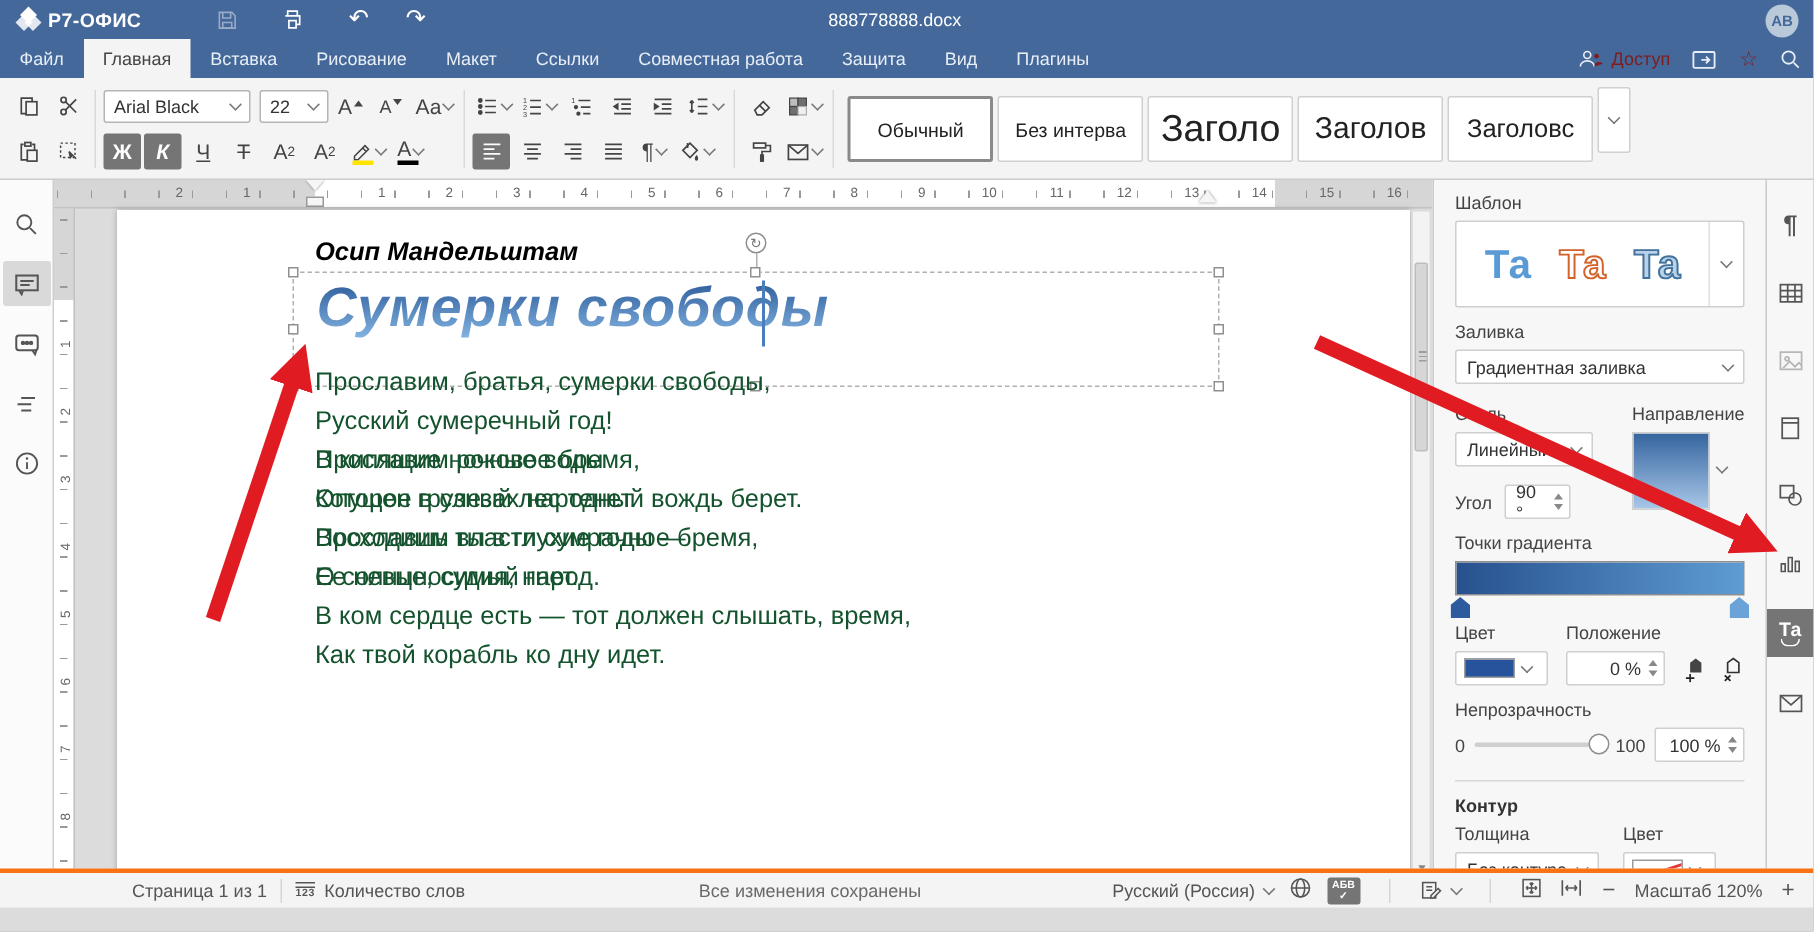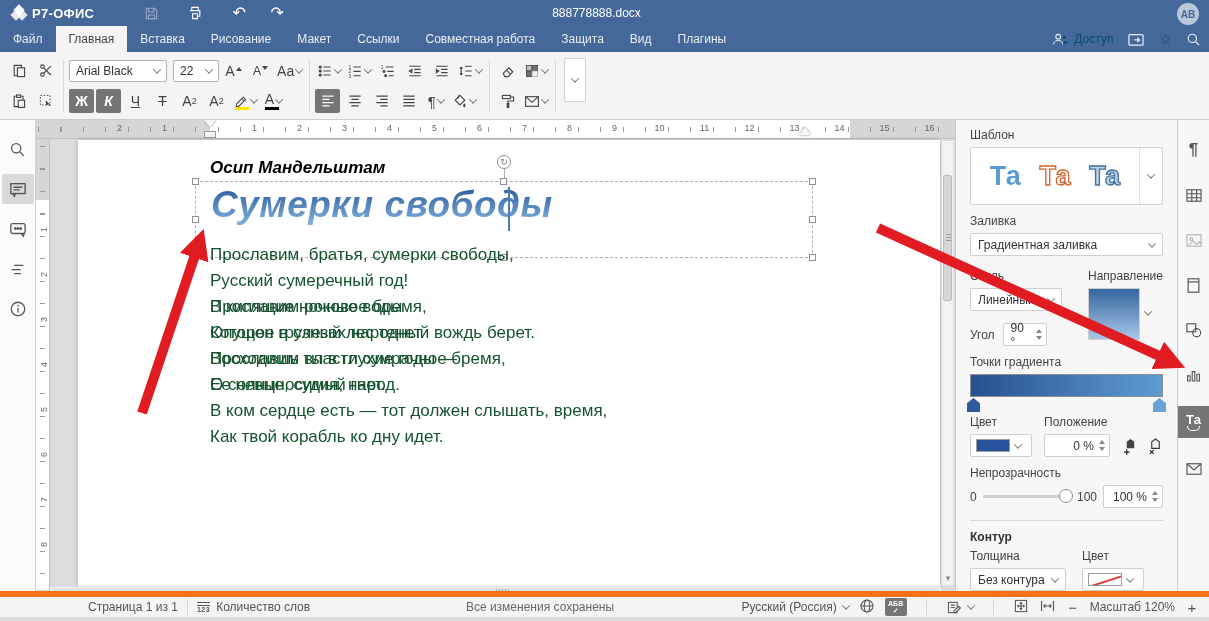--- a/index.html
+++ b/index.html
@@ -18,21 +18,21 @@
   .qbtn svg { stroke:#fff; }
   .qbtn.dim { opacity:.45; }
   .undoredo { font-size:16px; line-height:1; }
   .doc-title { position:absolute; left:0; right:16px; top:0; height:26px; display:flex; align-items:center; justify-content:center; font-size:12px; pointer-events:none; }
   .avatar { position:absolute; right:10px; top:3px; width:22px; height:22px; border-radius:50%; background:#b9c9da; color:#44689a; font-size:10px; font-weight:bold; display:flex; align-items:center; justify-content:center; }
 
   
   .tabbar { position:absolute; left:0; top:26px; width:100%; height:26px; background:#44689a; display:flex; align-items:stretch; color:#e8eef5; font-size:12px; }
   .tab { padding:0 13px; display:flex; align-items:center; cursor:default; }
   .tab.active { background:#f4f4f4; color:#444; }
-  .tabbar-right { position:absolute; right:8px; top:26px; height:26px; display:flex; align-items:center; gap:14px; color:#0c4a6e; font-size:12px; }
+  .tabbar-right { position:absolute; right:8px; top:26px; height:26px; display:flex; align-items:center; gap:14px; color:#7f1d1d; font-size:12px; }
   .tr-btn { display:flex; align-items:center; gap:5px; }
   .tr-btn svg { stroke:#e8eef5; }
   .star { font-size:14px; }
 
   
   .toolbar { position:absolute; left:0; top:52px; width:100%; height:68px; background:#f4f4f4; border-bottom:1px solid #cbcbcb; display:flex; align-items:stretch; padding:6px 4px 5px 6px; }
   .grp { display:flex; flex-direction:column; justify-content:space-between; }
   .trow { display:flex; align-items:center; gap:2px; height:26px; }
   .vsep { width:1px; background:#d9d9d9; margin:2px 5px; }
   .tb { height:24px; min-width:25px; padding:0 2px; display:flex; align-items:center; justify-content:center; border-radius:2px; color:#444; font-size:14px; }
@@ -148,21 +148,21 @@
   .rrail { position:absolute; left:1177px; top:120px; bottom:26px; width:32px; background:#f7f7f7; border-left:1px solid #cbcbcb; display:flex; flex-direction:column; align-items:center; padding-top:16px; gap:17px; }
   .rbtn { width:32px; height:28px; display:flex; flex-direction:column; align-items:center; justify-content:center; color:#555; flex:none; }
   .rbtn svg { stroke:currentColor; }
   .rbtn.dim { color:#b5b5b5; }
   .rbtn.para-glyph { font-size:17px; font-weight:bold; }
   .rbtn.ta-active { background:#757575; color:#fff; height:32px; }
   .ta-txt { font-size:13px; font-weight:bold; line-height:11px; }
   .ta-arc { width:13px; height:5px; border:1.4px solid #fff; border-top:none; border-radius:0 0 9px 9px; margin-top:1px; }
 
   
-  .statusbar { position:absolute; left:0; bottom:4px; width:100%; height:26px; background:#f4f4f4; border-top:6px solid #f97316; display:flex; align-items:center; font-size:12px; color:#555; padding:0 10px;justify-content:center; }
+  .statusbar { position:absolute; left:0; bottom:16px; width:100%; height:26px; background:#f4f4f4; border-top:3px solid #f97316; display:flex; align-items:center; font-size:12px; color:#555; padding:0 10px;justify-content:center; }
   .sb-sep { width:1px; height:16px; background:#d5d5d5; margin:0 9px; }
   .sb-item { display:flex; align-items:center; gap:6px; white-space:nowrap; }
   .sb-saved { position:absolute; left:390px; width:300px; text-align:center; color:#696969; }
   .sb-right { margin-left:auto; display:flex; align-items:center; gap:10px; }
   .wc-icon { display:flex; flex-direction:column; align-items:center; line-height:6px; font-size:7px; color:#555; }
   .wc-icon b { font-weight:bold; letter-spacing:.5px; }
   .wc-icon i { display:block; width:13px; height:4px; border-top:1.2px solid #555; border-bottom:1.2px solid #555; margin-bottom:1px; }
   .abv { background:#757575; color:#fff; border-radius:2px; font-size:7px; font-weight:bold; width:22px; height:18px; display:flex; flex-direction:column; align-items:center; justify-content:center; line-height:7px; }
   .sb-ic svg { stroke:#555; }
   .zoom-pm { font-size:15px; color:#555; width:14px; text-align:center; }
@@ -456,20 +456,28 @@
         <div class="tb">
             <svg width="16" height="13" viewBox="0 0 20 16" fill="none" stroke-width="1.4">
               <rect x="2" y="2" width="16" height="12"></rect>
               <path d="m2 2 8 7 8-7"></path>
             </svg>
             <span class="chev"></span>
           </div>
       </div>
     </div>
     <div class="vsep"></div>
+    <div class="styles">
+
+    <div>Обычный</div>
+        <div>Без интерва</div>
+        <div>Заголо</div>
+        <div>Заголов</div>
+        <div>Заголовс</div>
+      </div>
     <div class="gal-more">
         <span class="chev"></span>
       </div>
   </div>
 
   <div class="lrail">
     <div class="lbtn">
         <svg width="17" height="17" viewBox="0 0 20 20" fill="none" stroke-width="1.5">
           <circle cx="8.5" cy="8.5" r="5.5"></circle>
           <path d="m13 13 4.5 4.5"></path>

